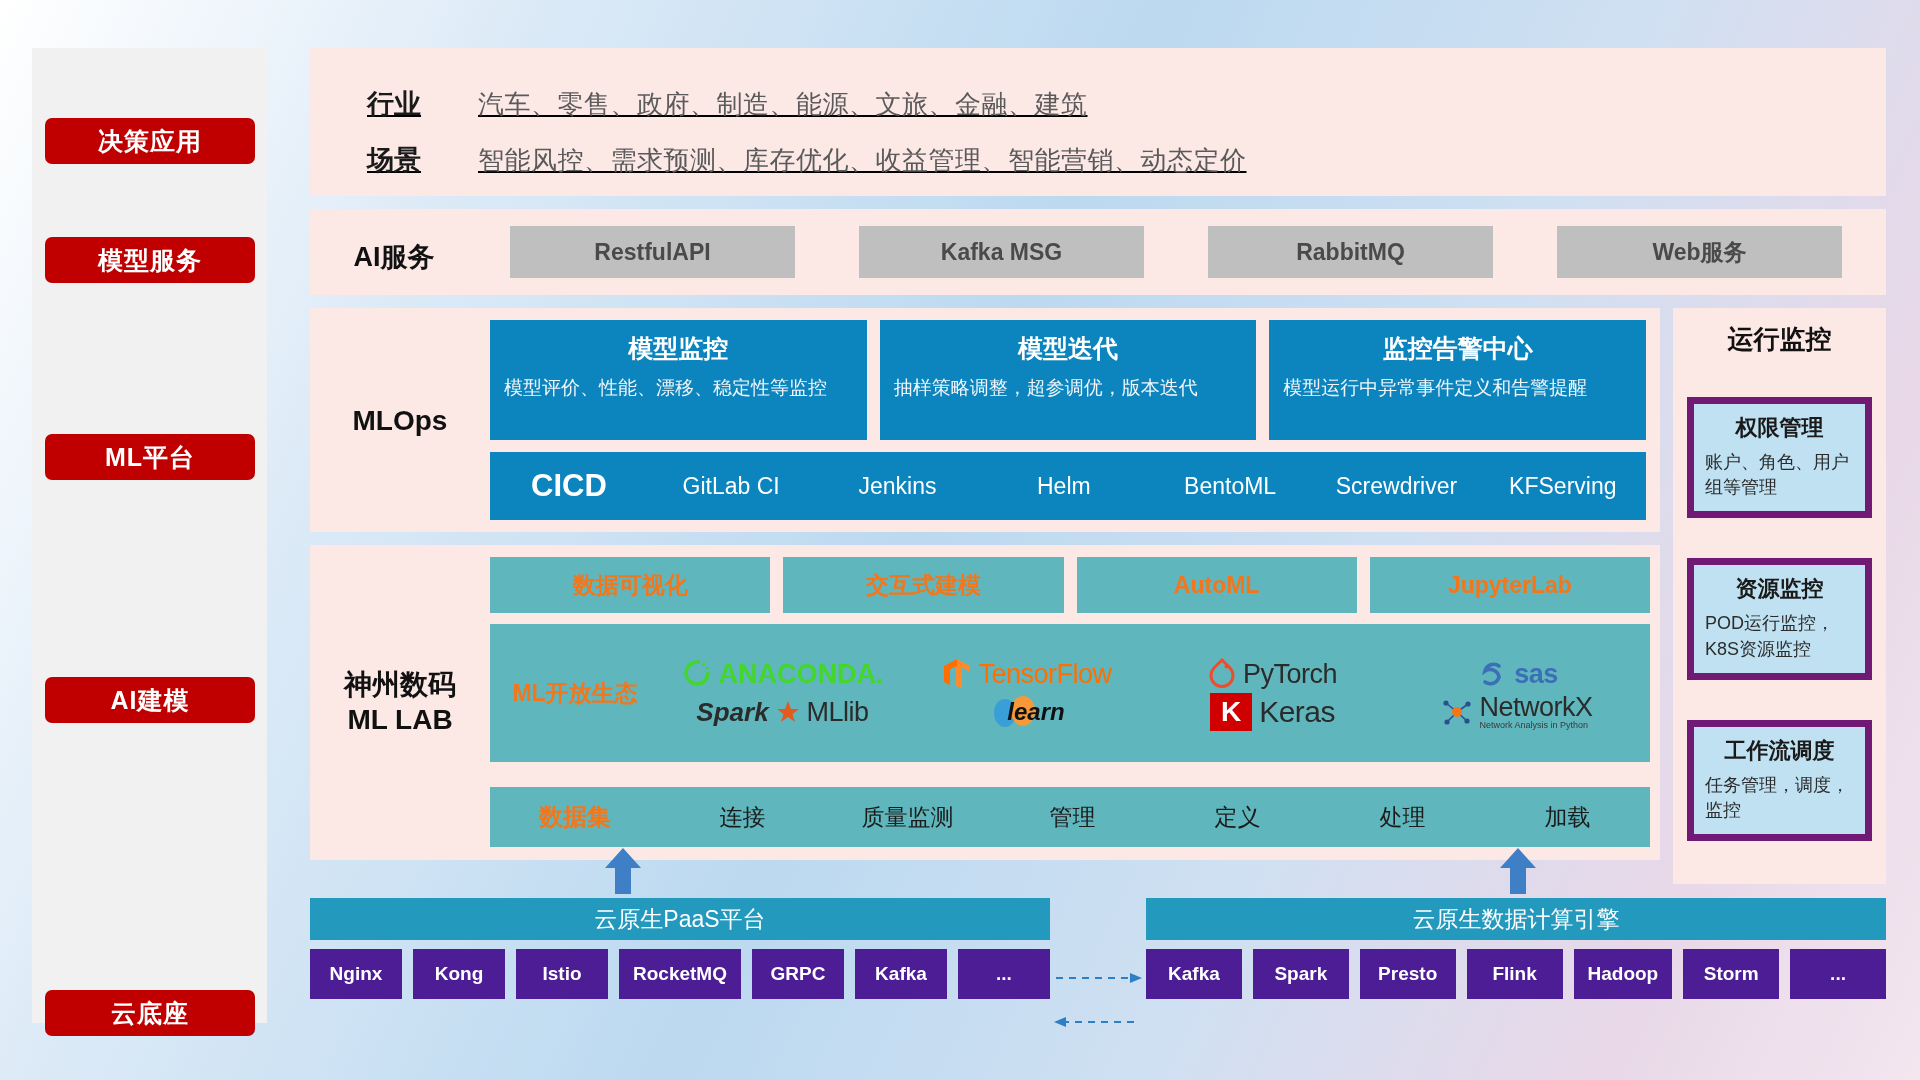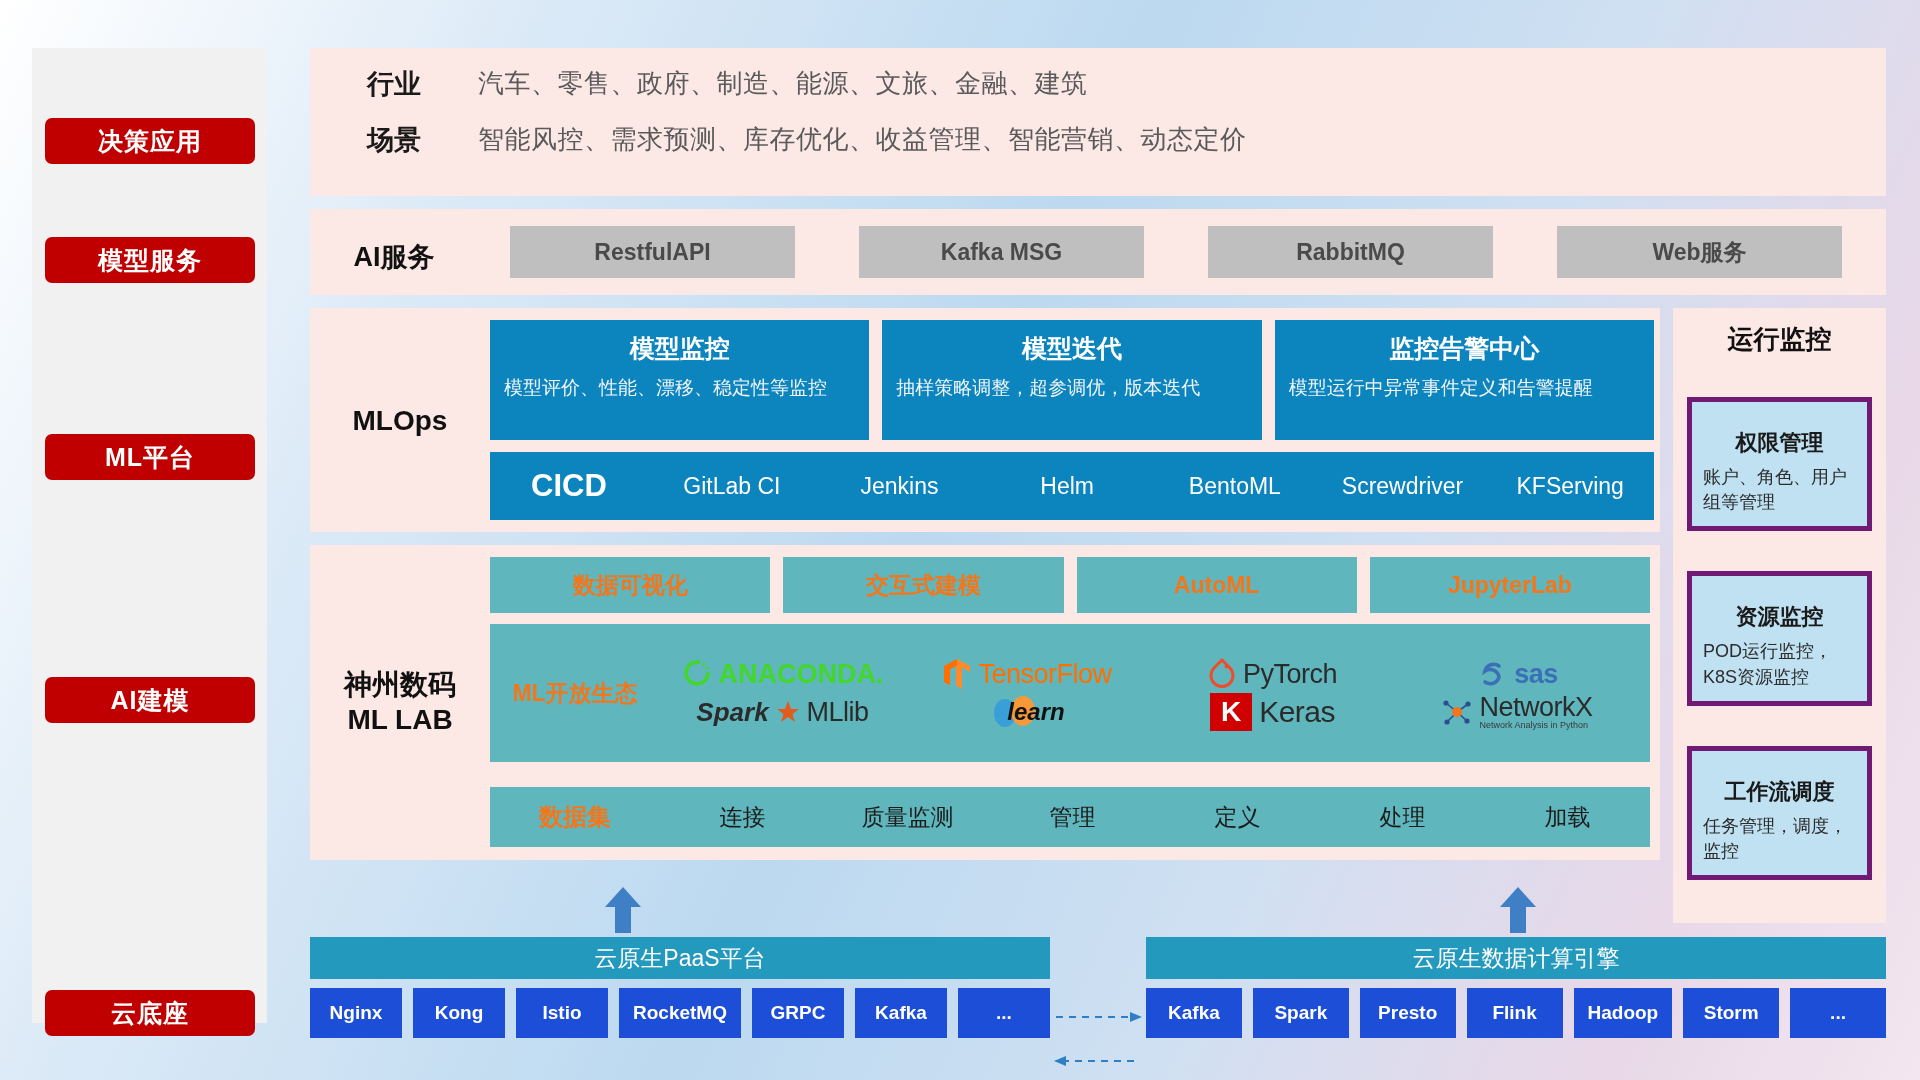--- a/index.html
+++ b/index.html
@@ -36,21 +36,21 @@
   #main { position: absolute; left: 310px; top: 48px; width: 1576px; }
 
   .band {
     background: #fce9e6;
     margin-bottom: 13px;
     position: relative;
   }
 
   
   #band-industry { padding: 18px 0 18px 0; height: 148px; }
-  .ind-row { display: flex; align-items: flex-start; height: 56px; }
+  .ind-row { display: flex; align-items: flex-end; height: 56px; text-decoration: underline; }
   .ind-label {
     width: 168px; text-align: center;
     font-size: 27px; font-weight: bold; color: #1a1a1a;
   }
   .ind-val { font-size: 26px; color: #5a5a5a; letter-spacing: .5px; }
 
   
   #band-ai { height: 86px; display: flex; align-items: center; }
   #band-ai .row-label {
     width: 168px; text-align: center;
@@ -70,21 +70,21 @@
   #mid-right { width: 213px; border-radius: 25px; }
 
   
   #band-mlops { padding: 12px 0; }
   .mlops-flex { display: flex; }
   .side-label {
     width: 180px; display: flex; align-items: center; justify-content: center;
     font-size: 28px; font-weight: bold; color: #111; text-align: center;
     line-height: 1.25;
   }
-  .mlops-right { flex: 1; padding-right: 6px; }
+  .mlops-right { flex: 1; padding-right: 14px; }
   .mlops-cards { display: flex; gap: 13px; }
   .mlops-card {
     flex: 1; background: #0c84bd; color: #fff;
     padding: 12px 14px 14px 14px; min-height: 120px;
   }
   .mlops-card h3 {
     font-size: 25px; font-weight: bold; text-align: center; margin-bottom: 9px;
   }
   .mlops-card p { font-size: 19px; line-height: 1.45; color: #f0f6fa; }
 
@@ -144,42 +144,42 @@
     flex: 1; text-align: center; color: #1b1b1b; font-size: 23px;
   }
 
   
   #band-monitor { height: 100%; padding: 14px 14px 16px 14px; }
   #monitor-title {
     font-size: 26px; font-weight: bold; color: #111;
     text-align: center; margin-bottom: 16px;
   }
   .mon-card {
-    background: #bfe1f2; border: 5px solid #701a75;
-    padding: 26px 11px 11px 11px; margin-bottom: 14px; margin-top: 40px;
+    background: #bfe1f2; border: 7px solid #701a75;
+    padding: 9px 11px 11px 11px; margin-bottom: 14px; margin-top: 40px;
   }
   .mon-card h4 {
     font-size: 22px; font-weight: bold; color: #1a1a1a;
     text-align: center; margin-bottom: 7px;
   }
   .mon-card p { font-size: 18px; color: #2c2c2c; line-height: 1.4; }
 
   
   #cloud-wrap { margin-top: 14px; display: flex; gap: 0; position: relative; }
   .cloud-col { position: relative; }
   #cloud-left { width: 740px; }
   #cloud-spacer { width: 96px; }
   #cloud-right { width: 740px; }
   .cloud-head {
     height: 42px; background: #2499be; color: #fff;
     font-size: 23px; display: flex; align-items: center; justify-content: center;
   }
   .cloud-chips { margin-top: 9px; display: flex; gap: 11px; }
   .cloud-chip {
-    flex: 1; height: 50px; background: #1d4ed8; color: #ffffff;
+    flex: 1; height: 50px; background: #4c1d95; color: #ffffff;
     font-size: 19px; font-weight: bold;
     display: flex; align-items: center; justify-content: center;
     text-align: center; line-height: 1.1; padding: 0 14px;
   }
 
   
   .up-arrow { position: absolute; width: 40px; height: 46px; }
   .up-arrow svg { display: block; }
   #arrow-left { left: 293px; top: -50px; }
   #arrow-right { left: 352px; top: -50px; }

